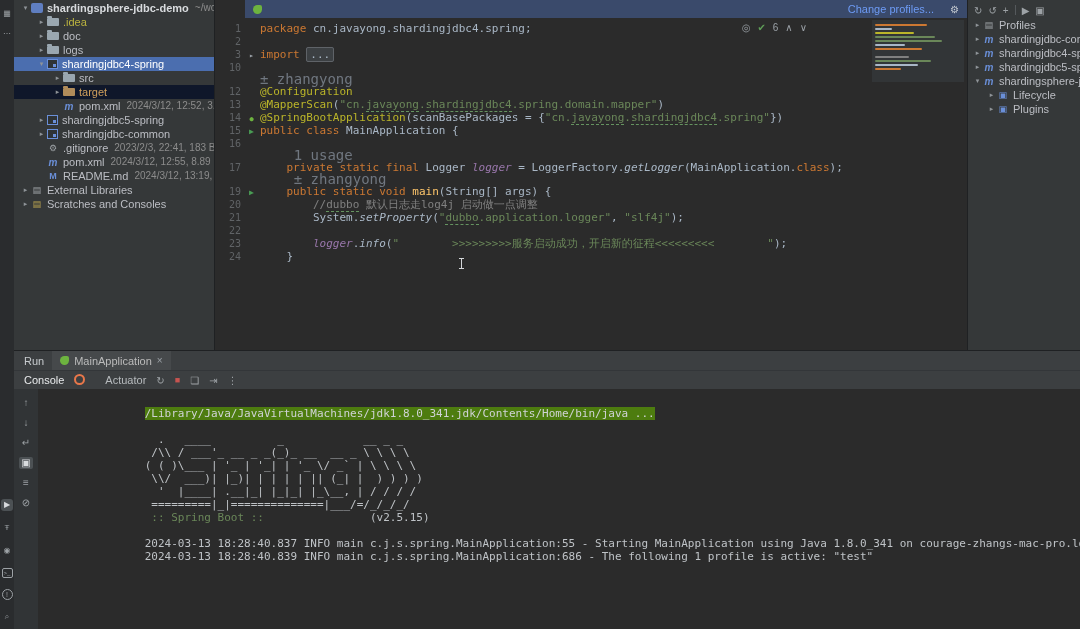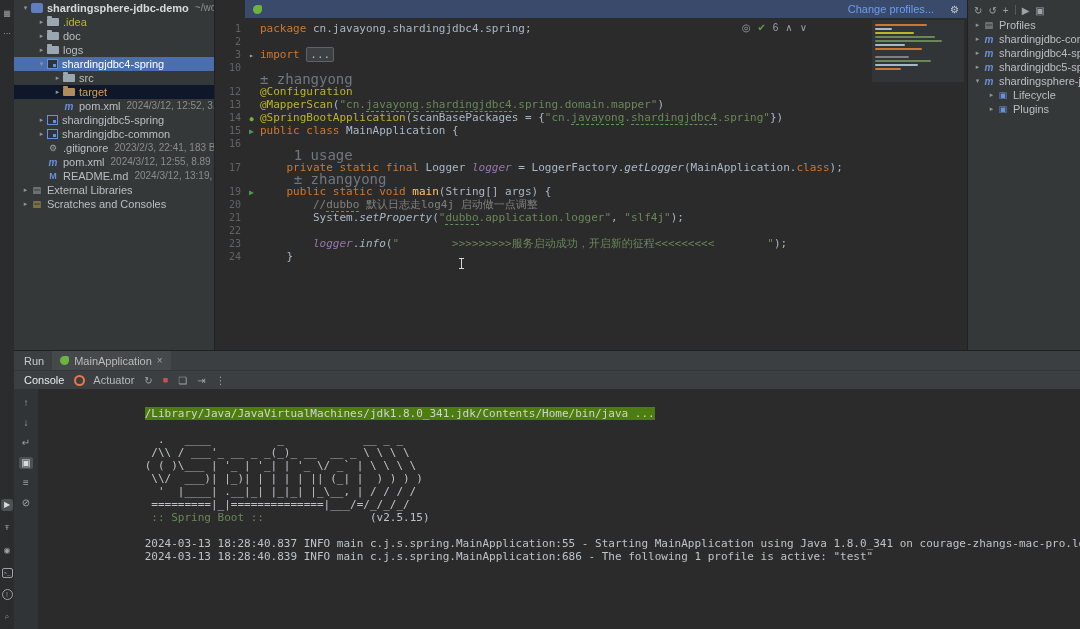--- a/index.html
+++ b/index.html
@@ -87,21 +87,21 @@
   .maven .trow.d0{padding-left:4px;}
   .maven .trow.d1{padding-left:18px;}
   
   .runp{flex:1;display:flex;flex-direction:column;background:#2b2b2b;border-top:1px solid #1f2123;min-height:0;}
   .runtabs{height:19px;background:#3c3f41;display:flex;align-items:center;font-size:11px;gap:8px;padding-left:10px;flex:none;}
   .runtitle{color:#c7cbce;}
   .runtab{display:flex;align-items:center;gap:5px;background:#46494b;height:19px;padding:0 8px;cursor:pointer;}
   .runtab .x{color:#9aa0a6;font-size:10px;}
   .ctool{height:18px;background:#3c3f41;border-top:1px solid #333639;display:flex;align-items:center;font-size:11px;gap:10px;padding-left:10px;flex:none;color:#bbb;}
   .ctab{color:#e8eaec;cursor:pointer;}
-  .ctab2{display:flex;align-items:flex-end;gap:8px;cursor:pointer;color:#b7bbbe;}
+  .ctab2{display:flex;align-items:flex-start;gap:20px;cursor:pointer;color:#b7bbbe;}
   .gauge{width:7px;height:7px;border:2px solid #e8774a;border-radius:50%;display:inline-block;}
   .cicon{color:#9da2a6;font-size:10px;cursor:pointer;}
   .cicon.stop{color:#c75450;font-size:9px;}
   .cbody{flex:1;display:flex;min-height:0;}
   .cgut{width:24px;flex:none;background:#313436;display:flex;flex-direction:column;align-items:center;padding-top:8px;gap:8px;color:#9da2a6;font-size:10px;}
   .cgut .gi{width:14px;height:12px;line-height:12px;text-align:center;cursor:pointer;}
   .cgut .gi.sel{background:#4c5154;border-radius:2px;color:#d8dbde;}
   .cout{flex:1;font-family:"DejaVu Sans Mono",monospace;font-size:11px;line-height:13px;
         padding:5px 0 0 14px;overflow:hidden;}
   .conline{height:13px;white-space:pre;}

